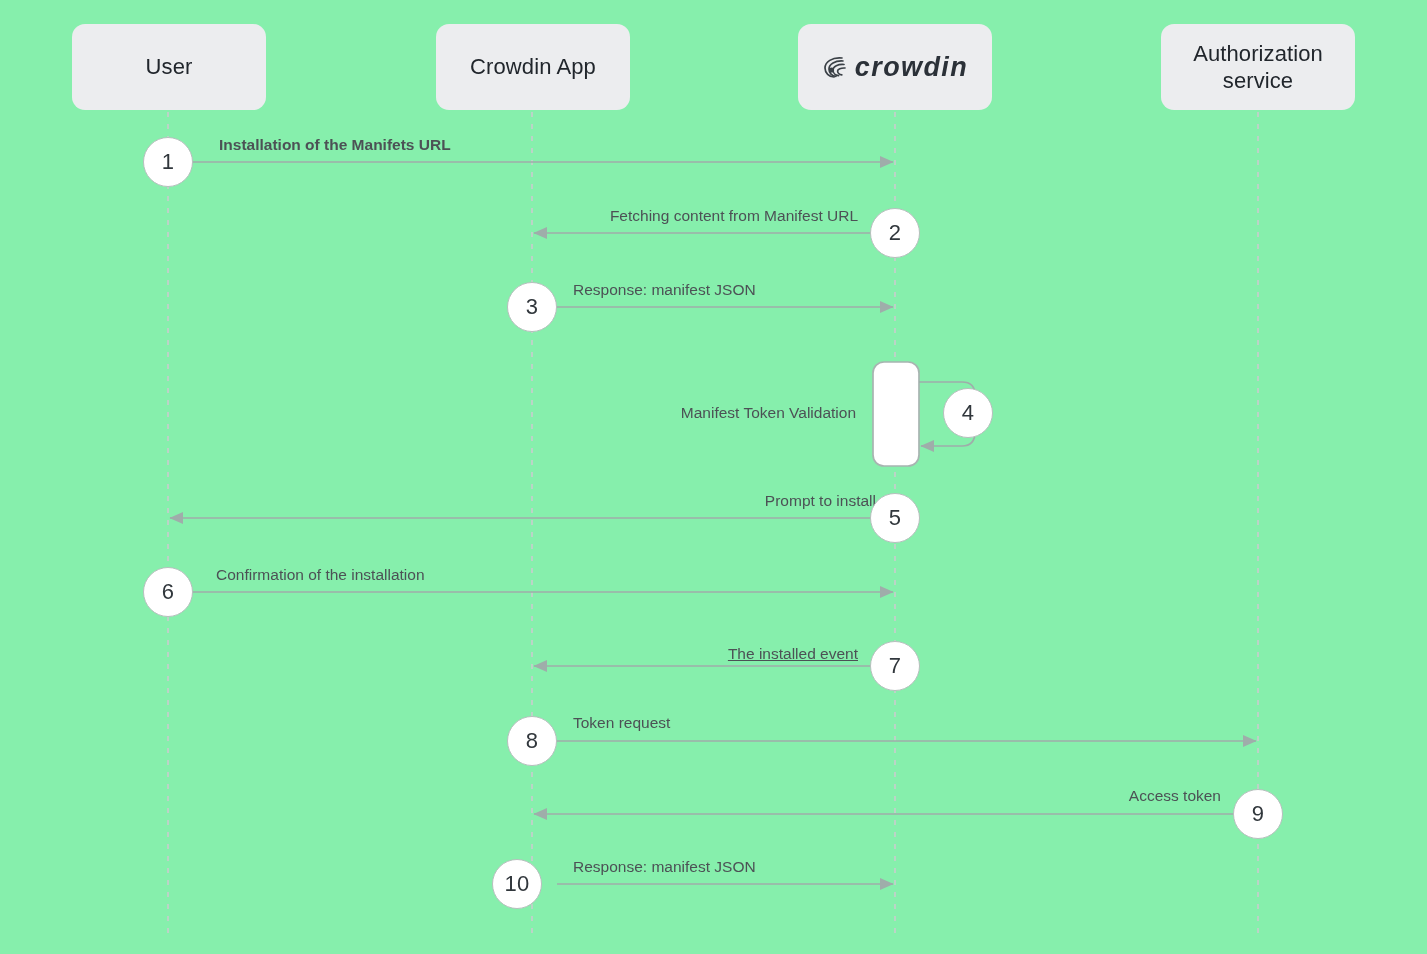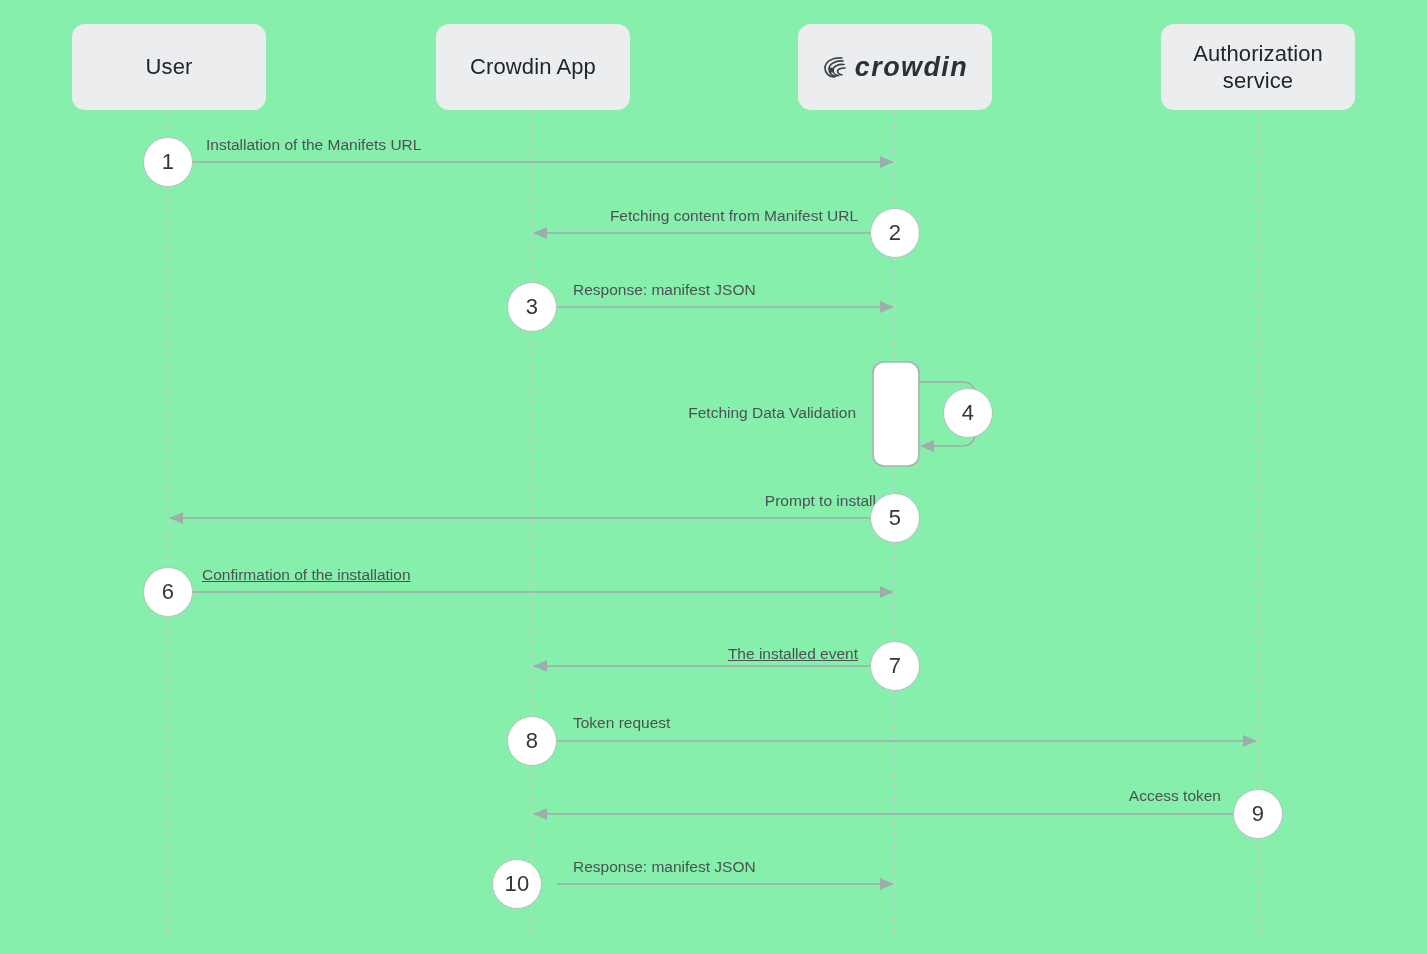--- a/index.html
+++ b/index.html
@@ -165,31 +165,31 @@
       </svg>
       <span class="logo-word">crowdin</span>
     </div>
   </div>
 
   <div class="participant" style="left:1161px; top:24px; width:194px; height:86px;">
     <div class="participant-label" style="white-space: pre-line;">Authorization
 service</div>
   </div>
 
-  <div class="msg-label align-left" style="left:206px; top:137px;">Installation of the Manifets URL</div>
+  <div class="msg-label align-left" style="left:219px; top:137px;font-weight:bold;">Installation of the Manifets URL</div>
   <div class="msg-label align-right" style="right:569px; top:208px;margin-left:45px;">Fetching content from Manifest URL</div>
   <div class="msg-label align-left" style="left:573px; top:282px;">Response: manifest JSON</div>
   <div class="msg-label align-right" style="right:551px; top:493px;">Prompt to install</div>
-  <div class="msg-label align-left" style="left:202px; top:567px;text-decoration:underline;">Confirmation of the installation</div>
+  <div class="msg-label align-left" style="left:216px; top:567px;">Confirmation of the installation</div>
   <div class="msg-label align-right" style="right:569px; top:646px;text-decoration:underline;">The installed event</div>
   <div class="msg-label align-left" style="left:573px; top:715px;">Token request</div>
   <div class="msg-label align-right" style="right:206px; top:788px;margin-left:32px;">Access token</div>
   <div class="msg-label align-left" style="left:573px; top:859px;">Response: manifest JSON</div>
 
-  <div class="self-note" style="right:571px; top:405px;">Fetching Data Validation</div>
+  <div class="self-note" style="right:571px; top:405px;">Manifest Token Validation</div>
 
   <div class="step-circle" style="left:143px; top:137px; width:50px; height:50px;">
     <span class="step-num">1</span>
   </div>
   <div class="step-circle" style="left:870px; top:208px; width:50px; height:50px;">
     <span class="step-num">2</span>
   </div>
   <div class="step-circle" style="left:507px; top:282px; width:50px; height:50px;">
     <span class="step-num">3</span>
   </div>

